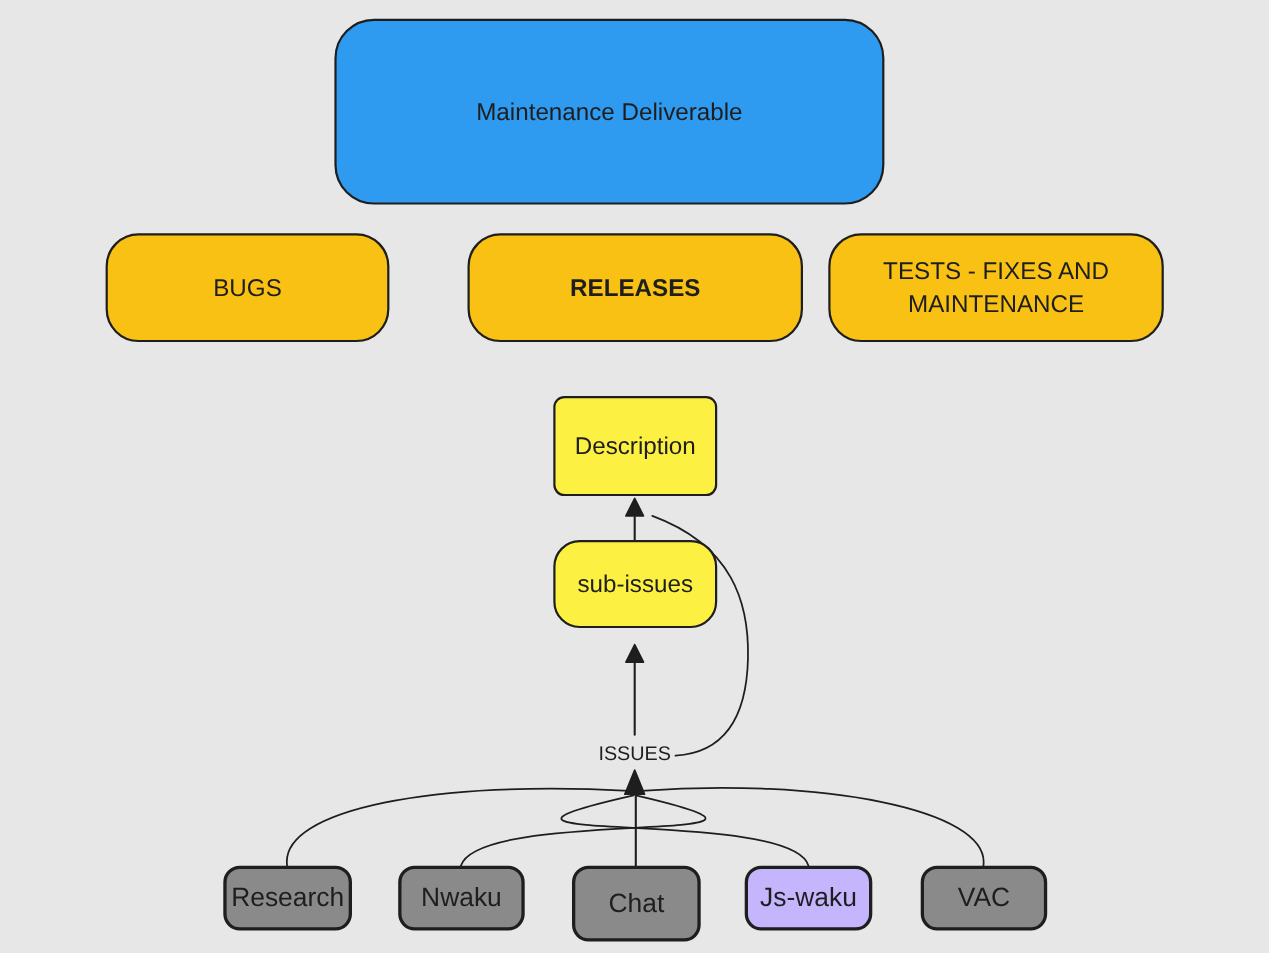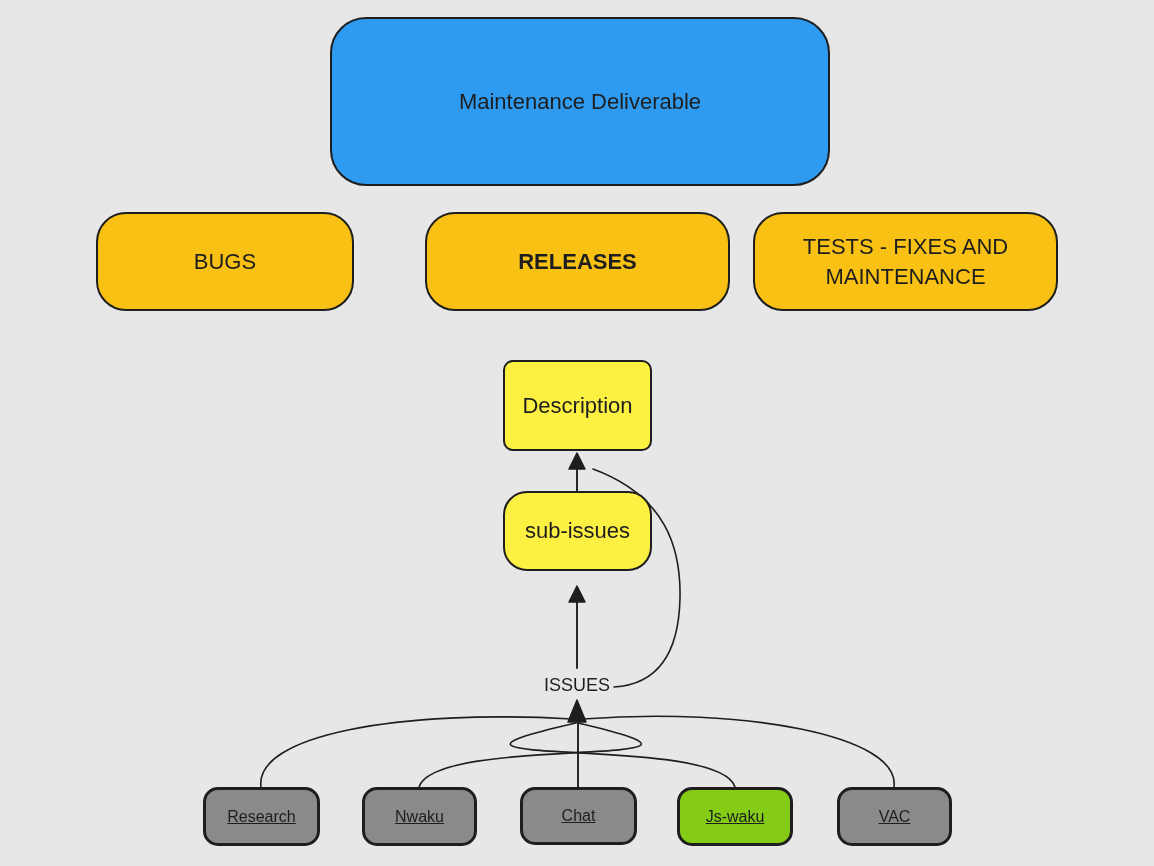--- a/index.html
+++ b/index.html
@@ -14,34 +14,34 @@
     display:flex;align-items:center;justify-content:center;
     text-align:center;
     border:2.5px solid #1e1e1e;
     box-sizing:border-box;
     font-size:22px;
     line-height:30px;
   }
   .node.big{border-radius:36px;}
   .node.mid{border-radius:30px;}
   .node.small{border-radius:24px;}
-  .node.leaf{border-radius:15px;border-width:3px;font-size:16px;text-decoration:underline;}
-  #root-node   {left:330px;top:17px;width:500px;height:169px;}
+  .node.leaf{border-radius:15px;border-width:3px;font-size:24px;}
+  #root-node   {left:304px;top:17px;width:500px;height:169px;}
   #bugs-node   {left:96px; top:212px;width:258px;height:99px;}
   #releases-node{left:425px;top:212px;width:305px;height:99px;}
   #tests-node  {left:753px;top:212px;width:305px;height:99px;padding:0 28px;}
   #description-node{left:503px;top:360px;width:149px;height:91px;}
   #subissues-node  {left:503px;top:491px;width:149px;height:80px;}
   #issues-label{
     position:absolute;left:505px;top:669px;width:144px;
     text-align:center;font-size:18px;line-height:32px;
   }
   #research-node{left:203px;top:787px;width:117px;height:59px;}
   #nwaku-node  {left:362px;top:787px;width:115px;height:59px;}
-  #chat-node   {left:520px;top:787px;width:117px;height:58px;}
+  #chat-node   {left:520px;top:787px;width:117px;height:69px;}
   #jswaku-node {left:677px;top:787px;width:116px;height:59px;}
   #vac-node    {left:837px;top:787px;width:115px;height:59px;}
   #connector-layer{
     position:absolute;left:0;top:0;width:1154px;height:866px;
     pointer-events:none;
   }
   .edge{fill:none;stroke:#1e1e1e;stroke-width:1.6;stroke-linecap:round;}
   .edge.shaft{stroke-width:1.9;}
   .arrowhead{fill:#1e1e1e;stroke:#1e1e1e;stroke-width:1.5;stroke-linejoin:round;}
 </style>
@@ -97,19 +97,19 @@
 </div>
 
 <div class="node leaf" id="nwaku-node" style="background-color: rgb(138, 138, 138);">
   <span>Nwaku</span>
 </div>
 
 <div class="node leaf" id="chat-node" style="background-color: rgb(138, 138, 138);">
   <span>Chat</span>
 </div>
 
-<div class="node leaf" id="jswaku-node" style="background-color: #84cc16;">
+<div class="node leaf" id="jswaku-node" style="background-color: #c4b5fd;">
   <span>Js-waku</span>
 </div>
 
 <div class="node leaf" id="vac-node" style="background-color: rgb(138, 138, 138);">
   <span>VAC</span>
 </div>
 
 </body></html>

